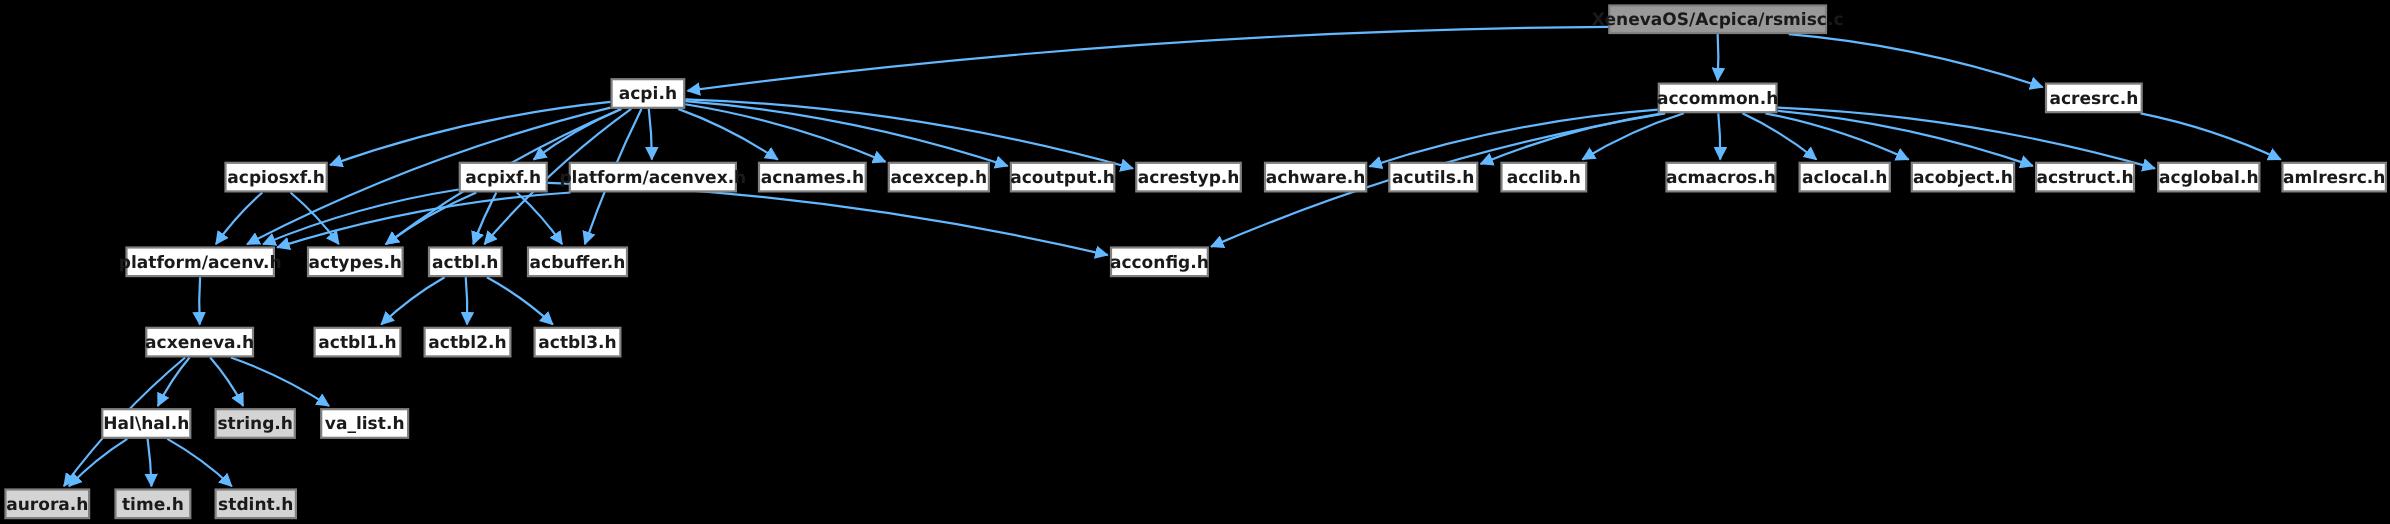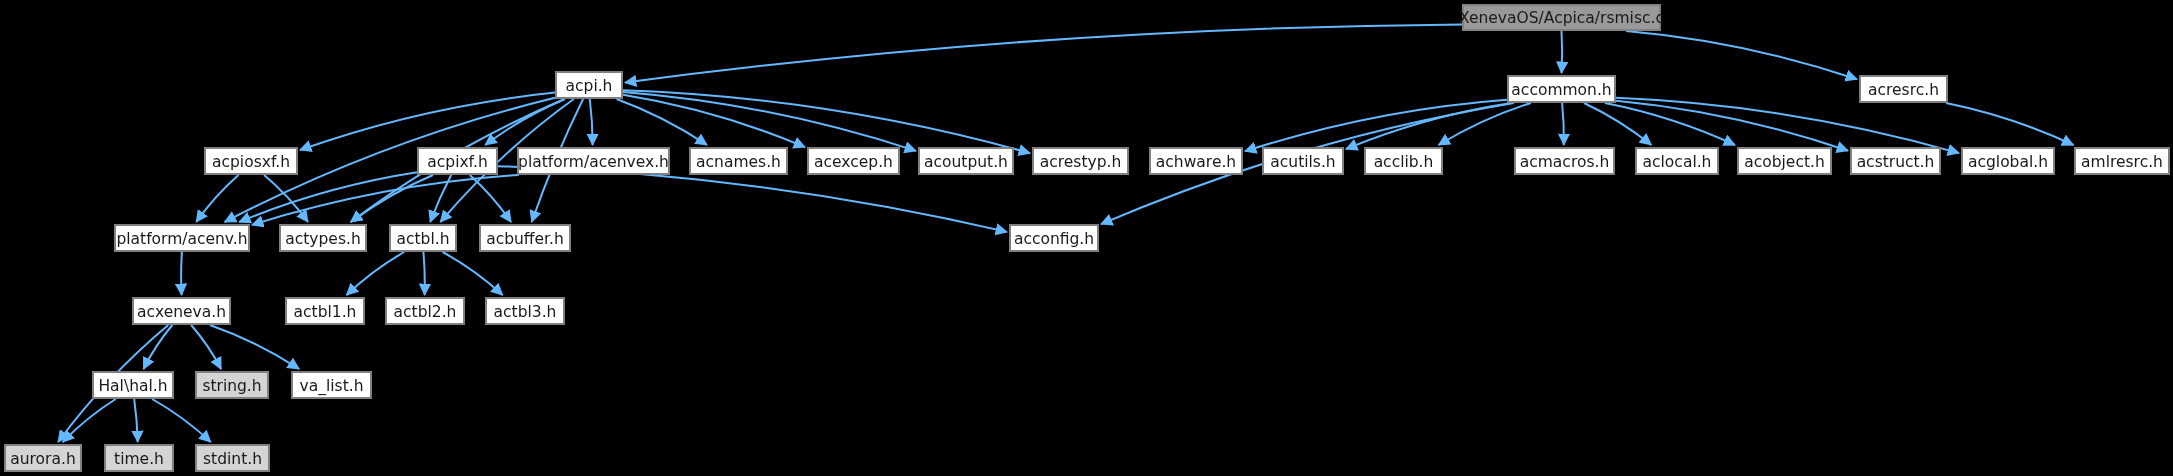--- a/index.html
+++ b/index.html
@@ -1,17 +1,17 @@
 <!DOCTYPE html>
 <html><head>
 <meta charset="utf-8">
 <style>
   html,body{margin:0;padding:0;background:#000;}
   body{width:2173px;height:476px;overflow:hidden;font-family:"DejaVu Sans",sans-serif;}
-  #graph{position:relative;width:2173px;height:476px;background:#000;}
+  #graph{position:relative;width:2173px;height:476px;background:#000;font-weight:bold;}
   svg{position:absolute;top:0;left:0;width:2173px;height:476px;}
   .node-label{font-family:"DejaVu Sans",sans-serif;font-size:15.5px;fill:#1a1a1a;
               dominant-baseline:middle;text-anchor:middle;}
 </style>
 </head>
 <body>
 
 <div id="graph">
   <svg id="svg-canvas" viewBox="0 0 2173 476" preserveAspectRatio="none">
     <defs>

